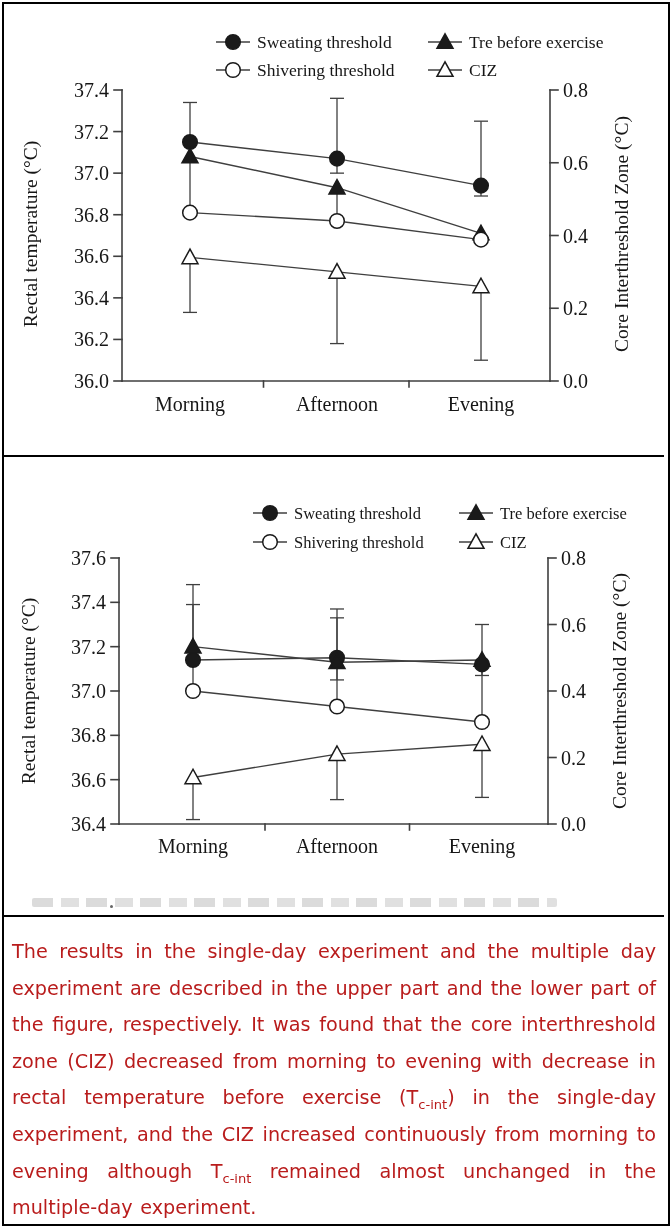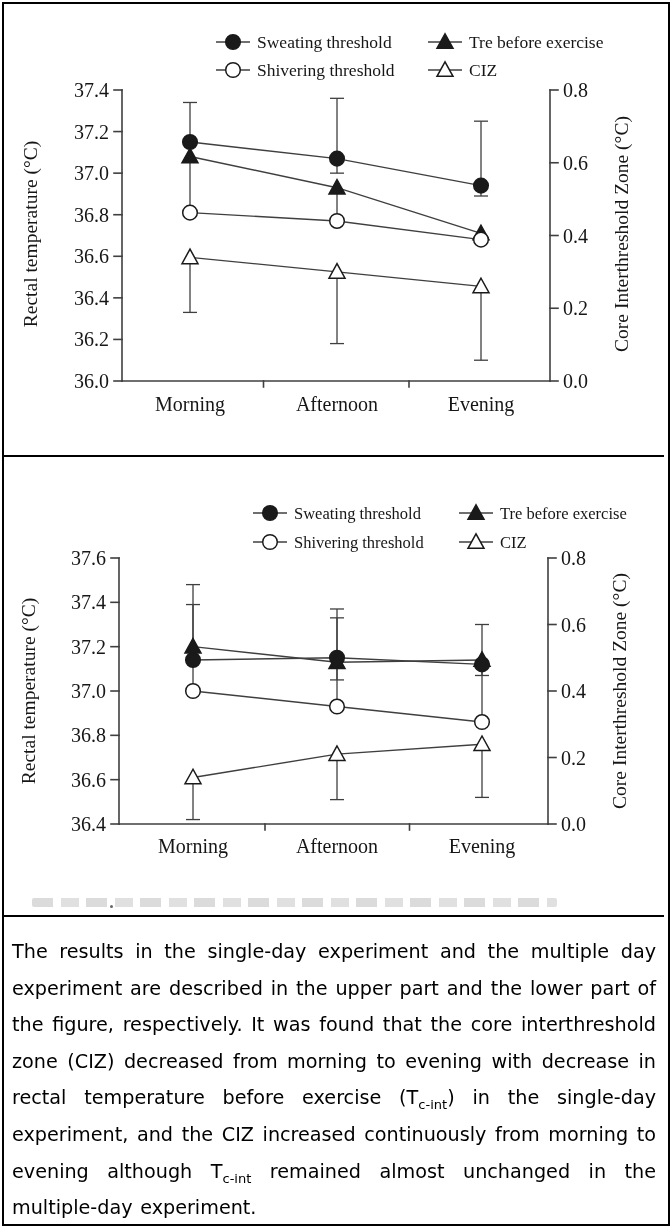--- a/index.html
+++ b/index.html
@@ -7,21 +7,21 @@
   .frame{position:absolute;top:2px;left:2px;width:664px;height:1220px;border:2px solid #000;box-sizing:content-box;background:#fff;}
   .row{position:relative;overflow:hidden;width:660px;}
   .row-upper{height:451px;border-bottom:2px solid #000;}
   .row-lower{height:458px;border-bottom:2px solid #000;}
   .row-caption{height:303px;}
   svg text{font-family:"Liberation Serif","DejaVu Serif",serif;fill:#161616;}
   .faded-line{position:absolute;left:28px;top:441px;width:525px;height:9px;
     background:repeating-linear-gradient(90deg,#ababab 0 21px,transparent 21px 29px,#b6b6b6 29px 47px,transparent 47px 54px);
     opacity:.42;filter:blur(.7px);border-radius:2px;}
   .faded-dot{position:absolute;left:106px;top:448px;width:3px;height:3px;background:#666;border-radius:50%;}
-  .caption{margin:0;padding:17px 8px 0 8px;font-size:19.2px;line-height:36.6px;color:#000000;
+  .caption{margin:0;padding:17px 8px 0 8px;font-size:19.2px;line-height:36.6px;color:#b91c1c;
     text-align:justify;word-spacing:1.5px;}
   .caption sub{font-size:0.68em;line-height:0;}
 </style>
 </head>
 <body>
 
 <div class="frame">
 
   <div class="row row-upper">
     <svg id="chart-upper" width="660" height="451" viewBox="0 0 660 451" xmlns="http://www.w3.org/2000/svg">

